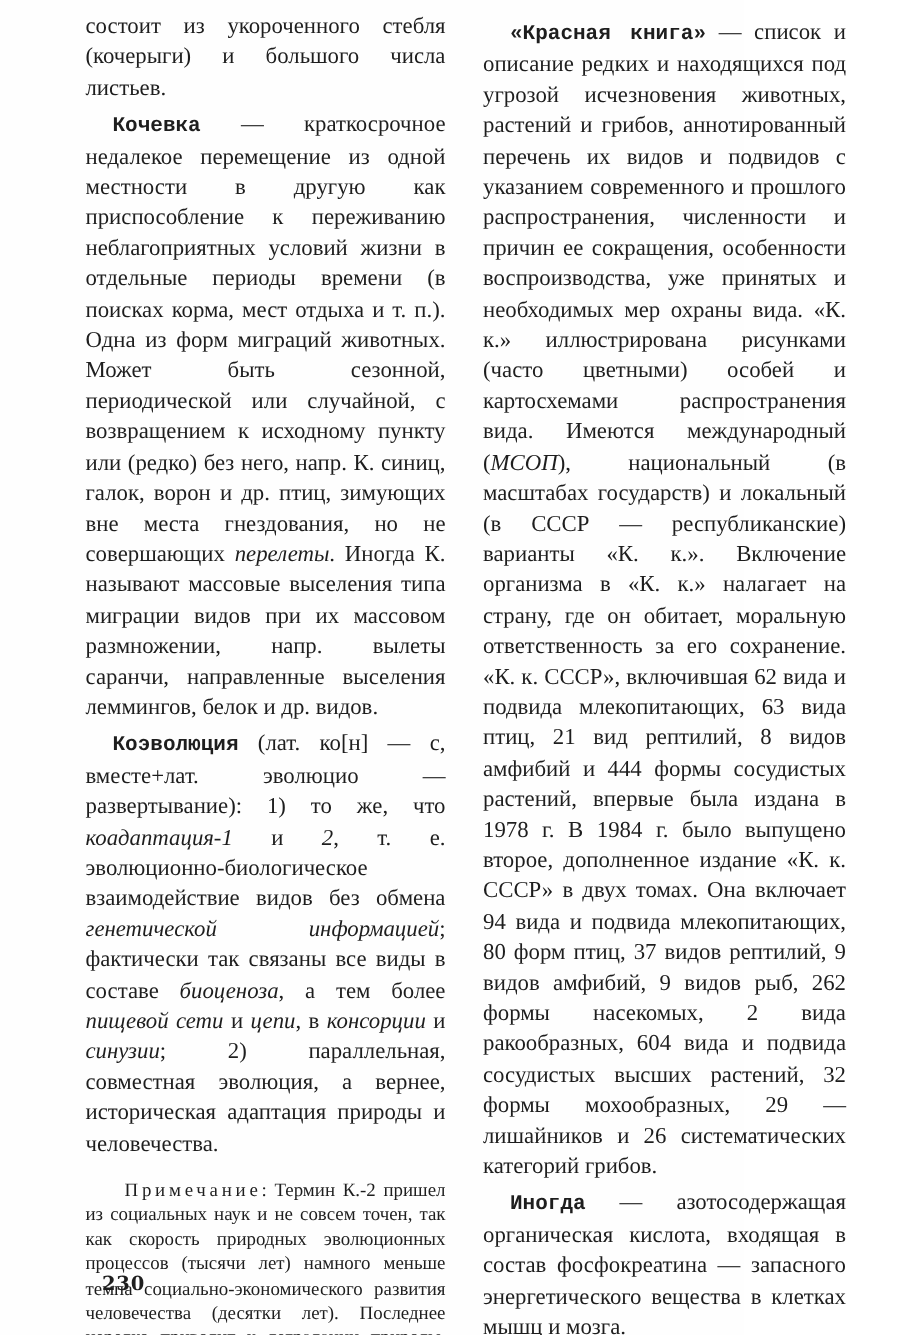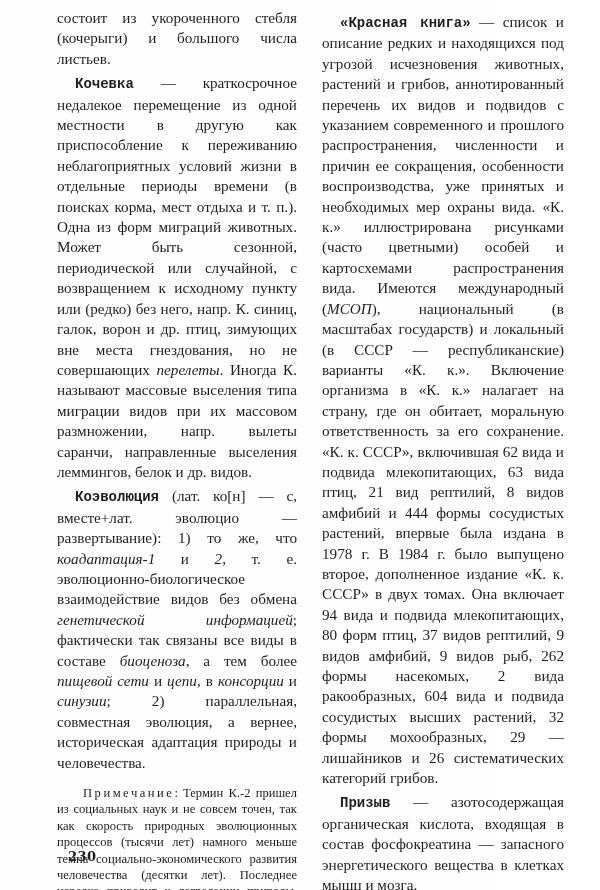--- a/index.html
+++ b/index.html
@@ -42,19 +42,19 @@
 
   </div>
 
   <div class="col right">
 
     <p class="entry">
       <span class="term">«Красная книга»</span><span> — список и описание редких и находящихся под угрозой исчезновения животных, растений и грибов, аннотированный перечень их видов и подвидов с указанием современного и прошлого распространения, численности и причин ее сокращения, особенности воспроизводства, уже принятых и необходимых мер охраны вида. «К. к.» иллюстрирована рисунками (часто цветными) особей и картосхемами распространения вида. Имеются международный (</span><span class="ref">МСОП</span><span>), национальный (в масштабах государств) и локальный (в СССР — республиканские) варианты «К. к.». Включение организма в «К. к.» налагает на страну, где он обитает, моральную ответственность за его сохранение. «К. к. СССР», включившая 62 вида и подвида млекопитающих, 63 вида птиц, 21 вид рептилий, 8 видов амфибий и 444 формы сосудистых растений, впервые была издана в 1978 г. В 1984 г. было выпущено второе, дополненное издание «К. к. СССР» в двух томах. Она включает 94 вида и подвида млекопитающих, 80 форм птиц, 37 видов рептилий, 9 видов амфибий, 9 видов рыб, 262 формы насекомых, 2 вида ракообразных, 604 вида и подвида сосудистых высших растений, 32 формы мохообразных, 29 — лишайников и 26 систематических категорий грибов.</span>
     </p>
 
     <p class="entry">
-      <span class="term">Призыв</span><span> — азотосодержащая органическая кислота, входящая в состав фосфокреатина — запасного энергетического вещества в клетках мышц и мозга.</span>
+      <span class="term">Иногда</span><span> — азотосодержащая органическая кислота, входящая в состав фосфокреатина — запасного энергетического вещества в клетках мышц и мозга.</span>
     </p>
 
   </div>
 
   <div class="pagenum">230</div>
 </div>
 
 </body></html>

